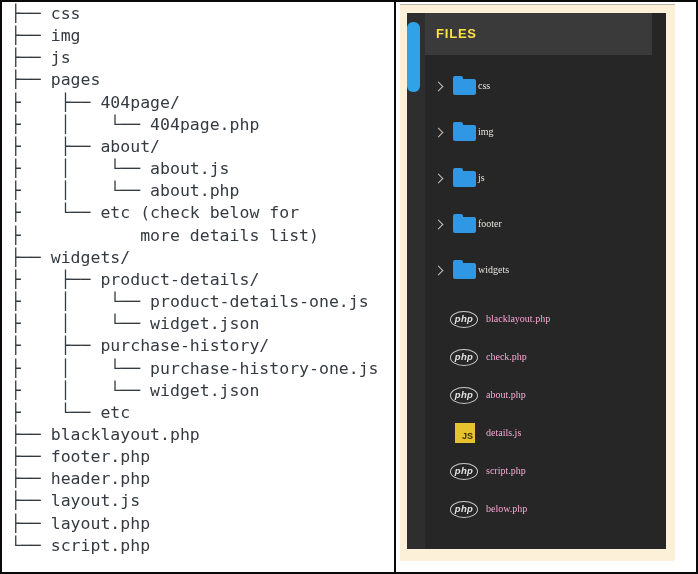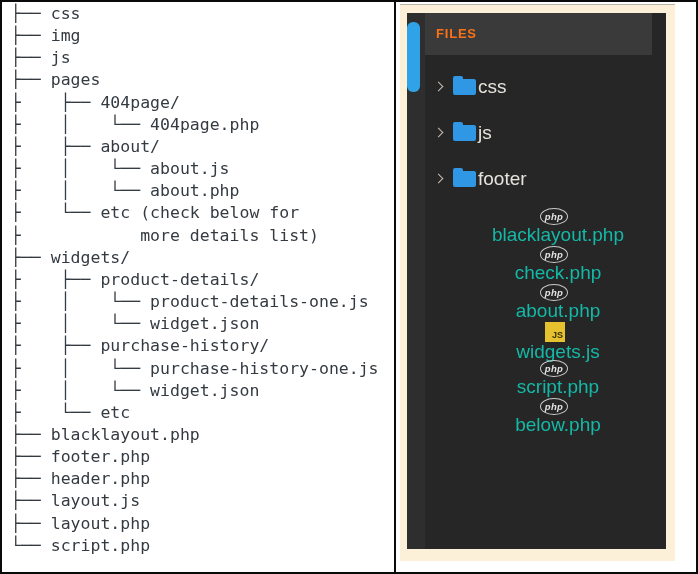--- a/index.html
+++ b/index.html
@@ -39,28 +39,28 @@
     background:var(--panel_bg,#262627); overflow:hidden;
   }
   .activity-strip { position:absolute; left:0; top:0; width:18px; height:100%; background:#2e2e2f; }
   .blue-bar {
     position:absolute; left:0; top:9px; width:13px; height:70px;
     border-radius:6px; background:var(--accent_blue,#2fa2e8);
   }
   .panel-header {
     position:absolute; left:18px; right:14px; top:0; height:42px;
     background:var(--header_bg,#3a3a3b);
-    color:#f97316; font-weight:bold; font-size:13px; letter-spacing:.8px;
+    color:#fde047; font-weight:bold; font-size:13px; letter-spacing:.8px;
     line-height:42px; padding-left:11px;
   }
   .file-list { position:absolute; left:18px; right:0; top:42px; bottom:0; padding-top:8px; }
 
   .row { display:flex; align-items:center; color:#e6e2dc; }
   .folder-row { height:46px; padding-left:10px; }
-  .file-row   { height:38px; padding-left:25px;flex-direction:column; }
+  .file-row   { height:38px; padding-left:25px; }
 
   .chev {
     width:10px; height:10px; margin-right:8px; position:relative; flex:none;
   }
   .chev::before {
     content:""; position:absolute; left:0px; top:2px;
     width:6px; height:6px;
     border-right:1.6px solid #c8beb4; border-top:1.6px solid #c8beb4;
     transform:rotate(45deg);
   }
@@ -68,22 +68,22 @@
     width:23px; height:16px; margin-right:2px; flex:none;
     background:var(--folder_blue,#2f97e3);
     border-radius:2px; position:relative; margin-top:2px;
   }
   .folder-ico::before {
     content:""; position:absolute; left:0; top:-3px;
     width:10px; height:5px;
     background:var(--folder_blue,#2f97e3);
     border-radius:2px 2px 0 0;
   }
-  .row-label { font-size:19px; line-height:1; white-space:nowrap; }
-  .file-row .row-label { color:#14b8a6; }
+  .row-label { font-size:10px; line-height:1; white-space:nowrap;font-family:Liberation Serif, serif; }
+  .file-row .row-label { color:#f9a8d4; }
 
   .ico-slot { width:28px; margin-right:8px; flex:none; display:flex; align-items:center; }
   .php-ico {
     width:28px; height:17px;
     border:1.5px solid #c9c9c9; border-radius:50%;
     display:flex; align-items:center; justify-content:center;
     color:#e3e3e3; font-size:9.5px; font-style:italic; font-weight:bold;
     letter-spacing:.3px; line-height:1;
   }
   .js-ico {
@@ -142,26 +142,36 @@
         <div class="file-list">
           <div id="folder-list">
               <div class="row folder-row">
                 <span class="chev"></span>
                 <div class="folder-ico"></div>
                 <span class="row-label">css</span>
               </div>
               <div class="row folder-row">
                 <span class="chev"></span>
                 <div class="folder-ico"></div>
+                <span class="row-label">img</span>
+              </div>
+              <div class="row folder-row">
+                <span class="chev"></span>
+                <div class="folder-ico"></div>
                 <span class="row-label">js</span>
               </div>
               <div class="row folder-row">
                 <span class="chev"></span>
                 <div class="folder-ico"></div>
                 <span class="row-label">footer</span>
+              </div>
+              <div class="row folder-row">
+                <span class="chev"></span>
+                <div class="folder-ico"></div>
+                <span class="row-label">widgets</span>
               </div>
             </div>
           <div id="doc-list" style="margin-top:7px;">
               <div class="row file-row">
                 <span class="ico-slot">
                   <div class="php-ico">php</div>
                 </span>
                 <span class="row-label">blacklayout.php</span>
               </div>
               <div class="row file-row">
@@ -175,21 +185,21 @@
                   <div class="php-ico">php</div>
                 </span>
                 <span class="row-label">about.php</span>
               </div>
               <div class="row file-row">
                 <span class="ico-slot">
                   <div class="js-ico">
                     <span>JS</span>
                   </div>
                 </span>
-                <span class="row-label">widgets.js</span>
+                <span class="row-label">details.js</span>
               </div>
               <div class="row file-row">
                 <span class="ico-slot">
                   <div class="php-ico">php</div>
                 </span>
                 <span class="row-label">script.php</span>
               </div>
               <div class="row file-row">
                 <span class="ico-slot">
                   <div class="php-ico">php</div>

